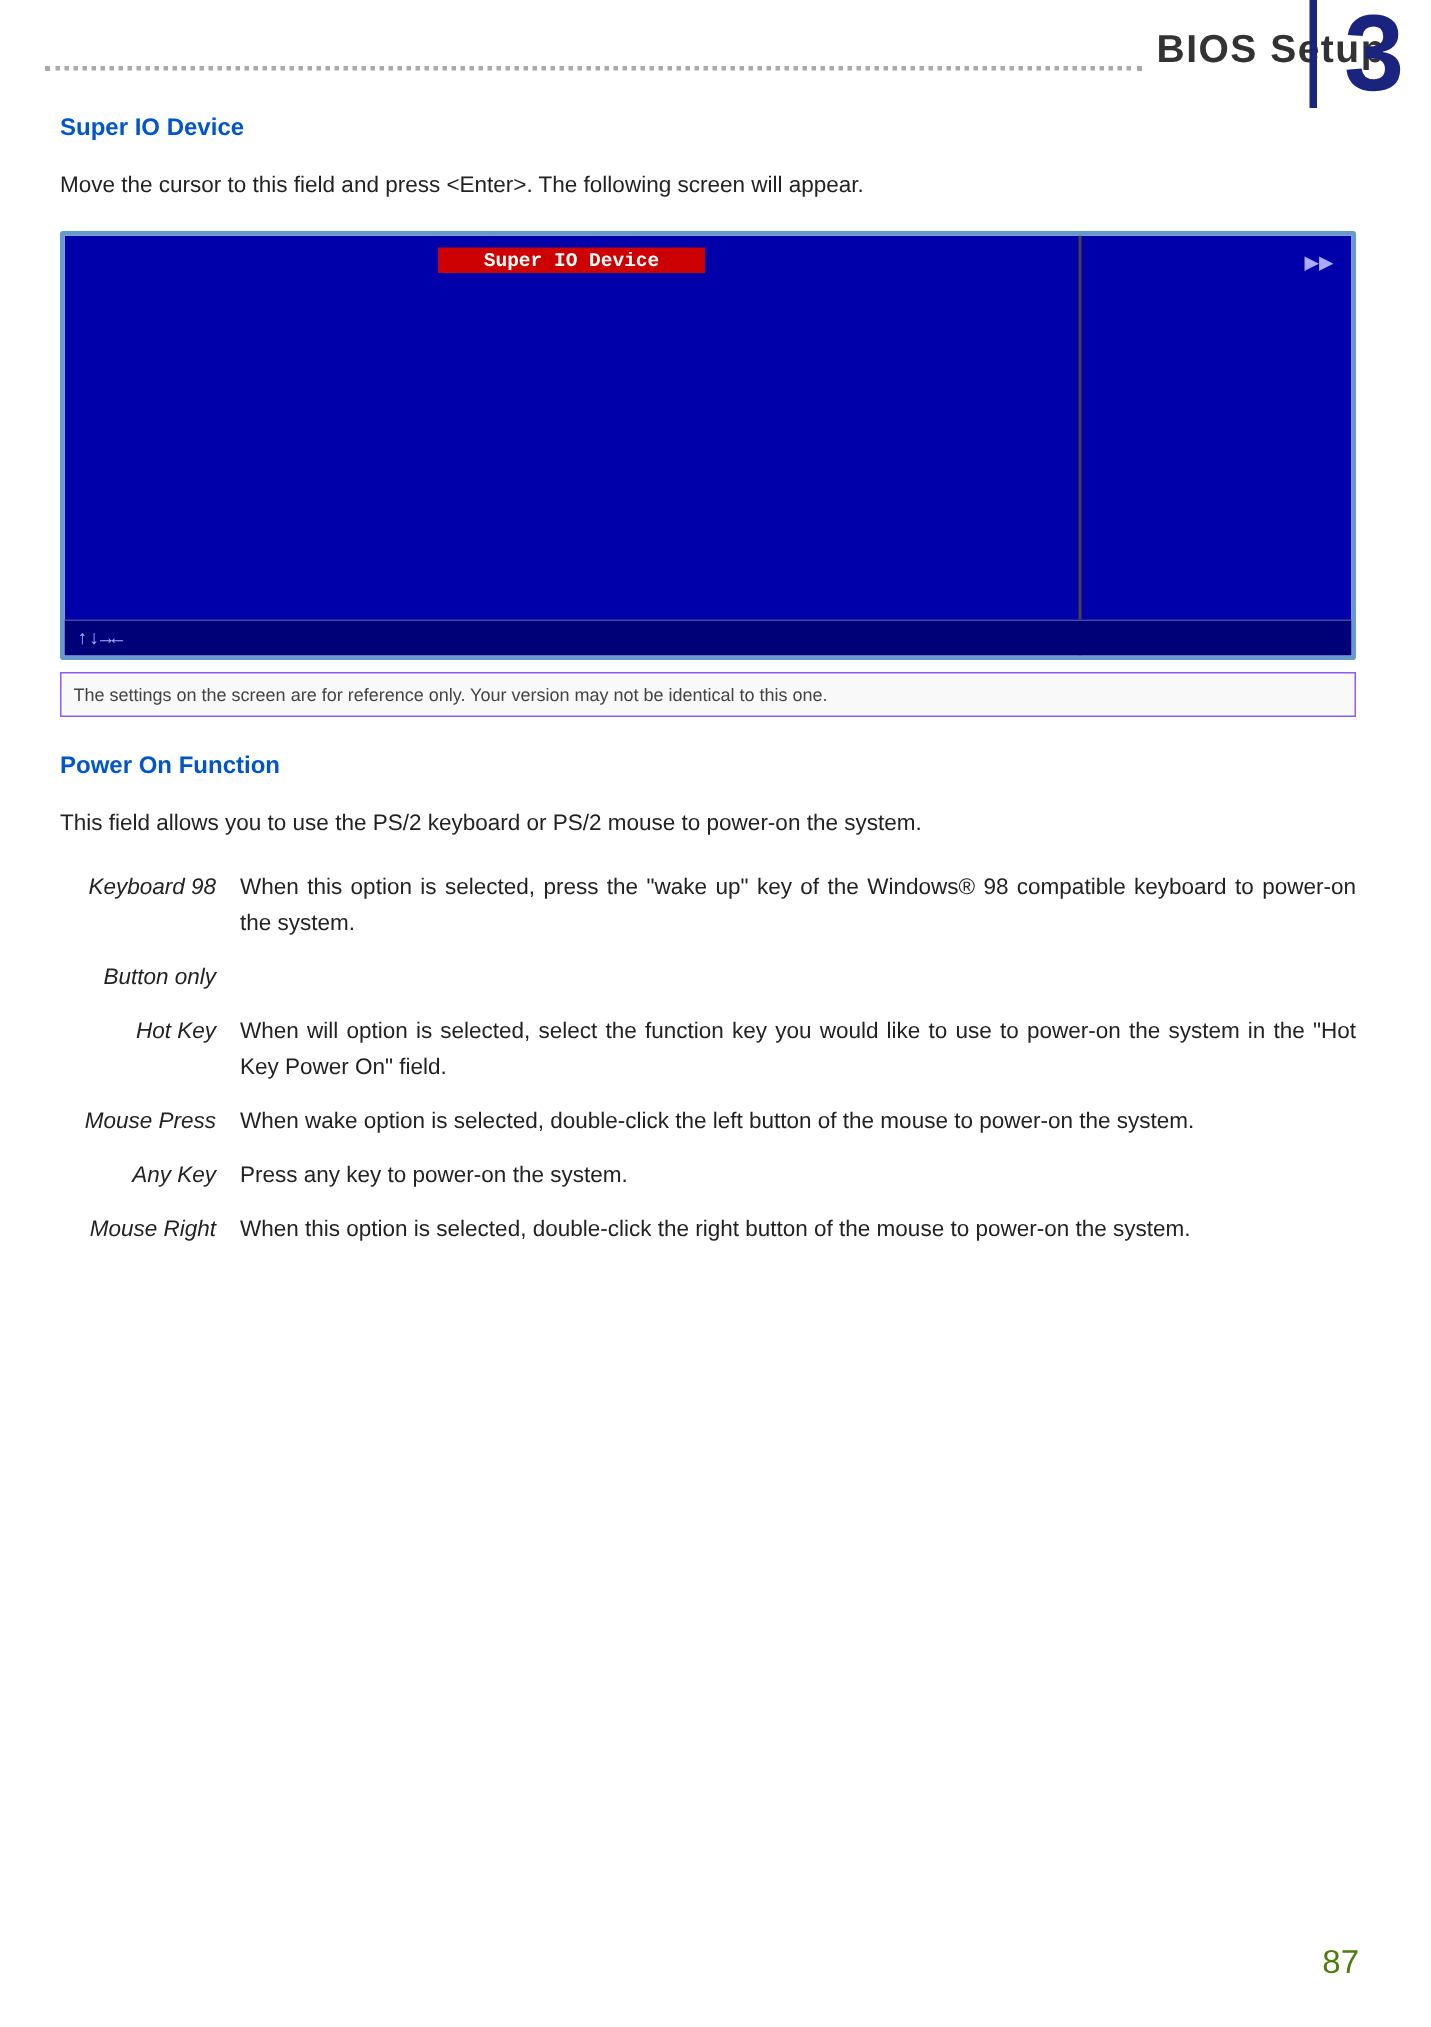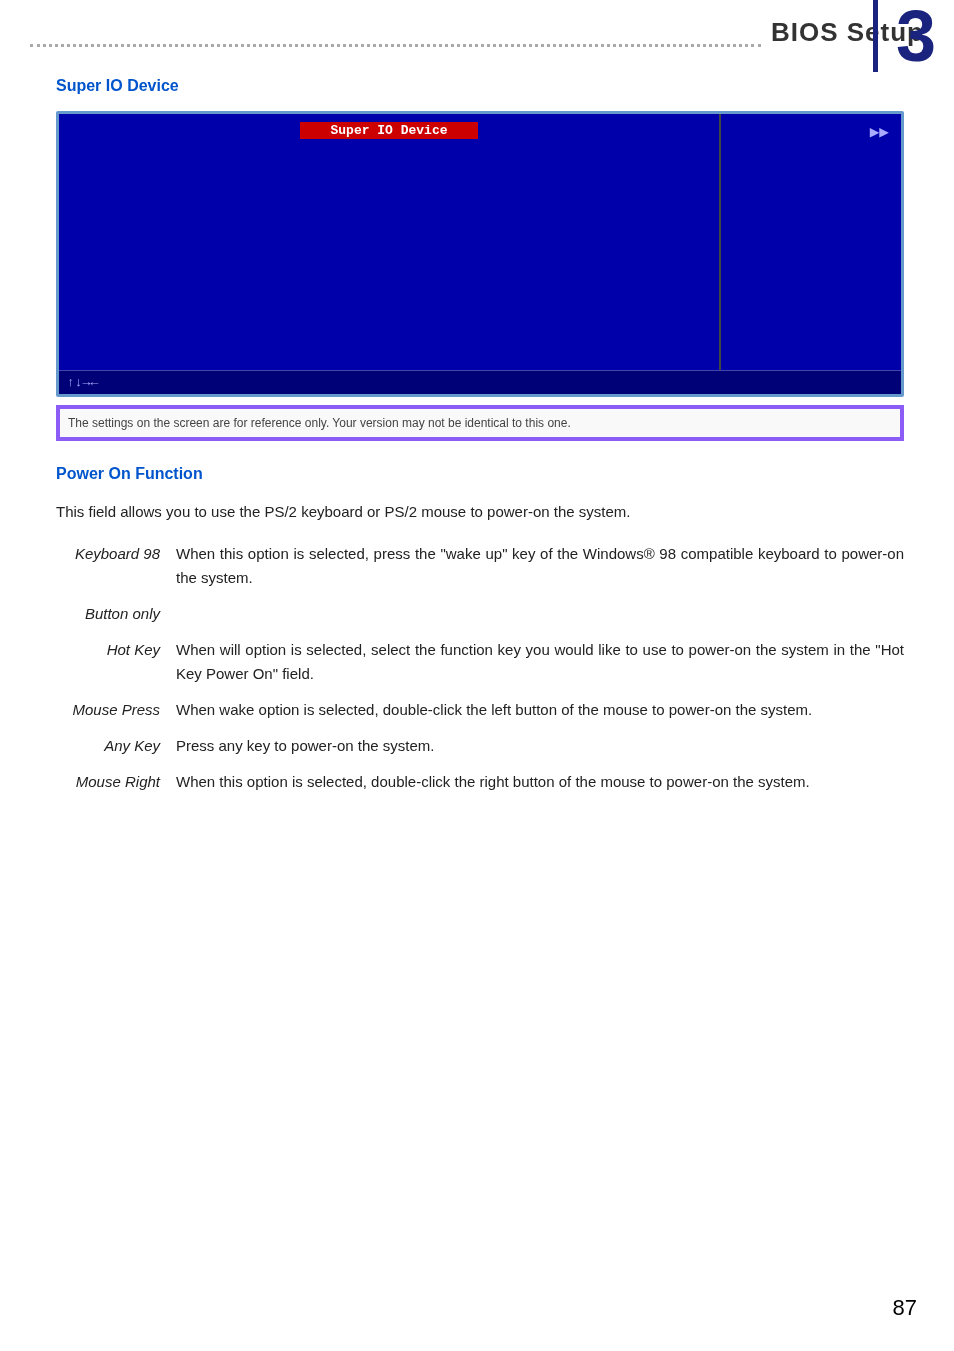--- a/index.html
+++ b/index.html
@@ -61,21 +61,21 @@
       font-weight: bold;
       color: #1a237e;
       line-height: 1;
       padding: 0 18px;
       border-left: 5px solid #1a237e;
       display: block;
     }
 
     
     .content {
-      padding: 30px 50px 30px 56px;
+      padding: 30px 50px 30px 40px;
     }
 
     .section-title {
       color: #0055cc;
       font-size: 16px;
       font-weight: bold;
       margin-bottom: 16px;
     }
 
     .intro-text {
@@ -151,21 +151,21 @@
       color: #aaaaff;
       font-size: 16px;
     }
 
     .screen-note {
       font-size: 12px;
       color: #444;
       line-height: 1.5;
       margin-bottom: 24px;
       text-align: justify;
-      border: 4px solid #8b5cf6;
+      border: 1px solid #8b5cf6;
       padding: 5px 8px;
       background: #f9f9f9;
     }
 
     
     .def-table {
       margin-top: 16px;
       width: 100%;
     }
 
@@ -185,43 +185,44 @@
 
     .def-desc {
       flex: 1;
       text-align: justify;
     }
 
     
     .page-number {
       position: absolute;
       bottom: 30px;
-      right: 37px;
+      right: 48px;
       font-size: 22px;
-      color: #000000;
+      color: #4d7c0f;
       font-weight: normal;
     }
   </style>
 </head>
 <body>
 
 <div class="page-header">
   <div class="dots-line">
     <div class="dots-line-inner"></div>
   </div>
   <div class="bios-title">BIOS Setup</div>
   <div class="chapter-num-block">
     <span class="chapter-num">3</span>
   </div>
 </div>
 
 <div class="content">
 
   <div class="section">
     <div class="section-title">Super IO Device</div>
+    <p class="intro-text">Move the cursor to this field and press &lt;Enter&gt;. The following screen will appear.</p>
 
     <div class="bios-screen-wrapper">
       <div class="bios-screen">
         <div class="bios-left-panel">
           <div class="bios-title-bar">
             <span class="bios-red-bar">Super IO Device</span>
           </div>
 
           <div style="height: 200px;"></div>
         </div>

